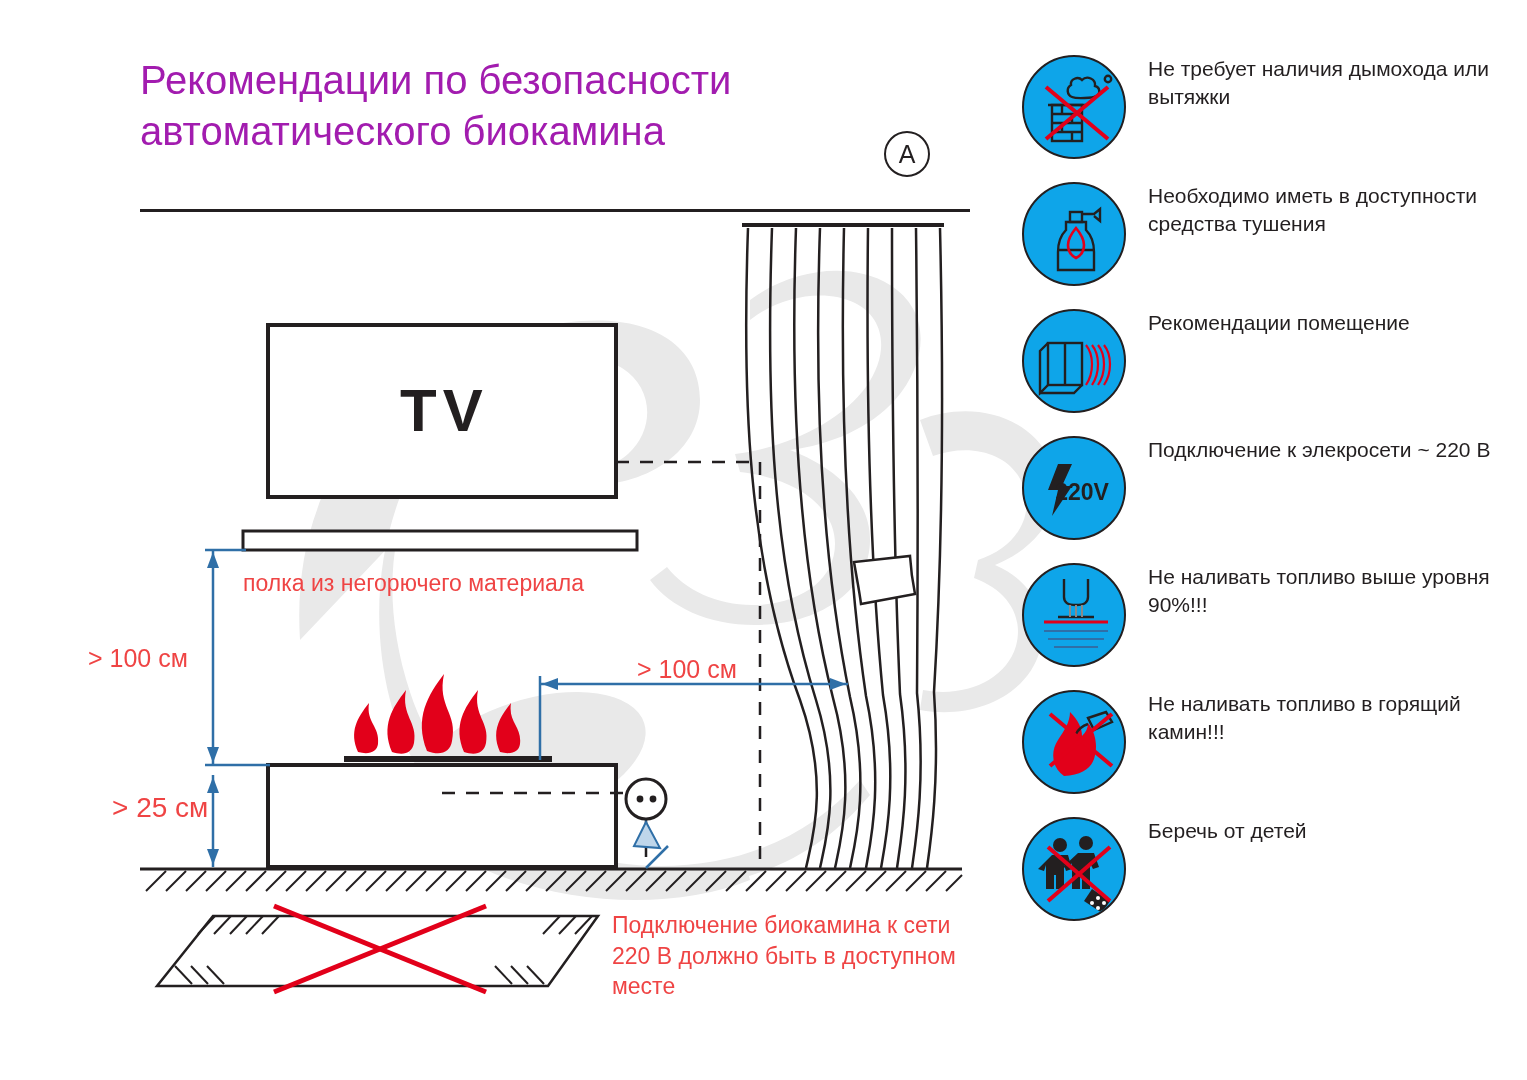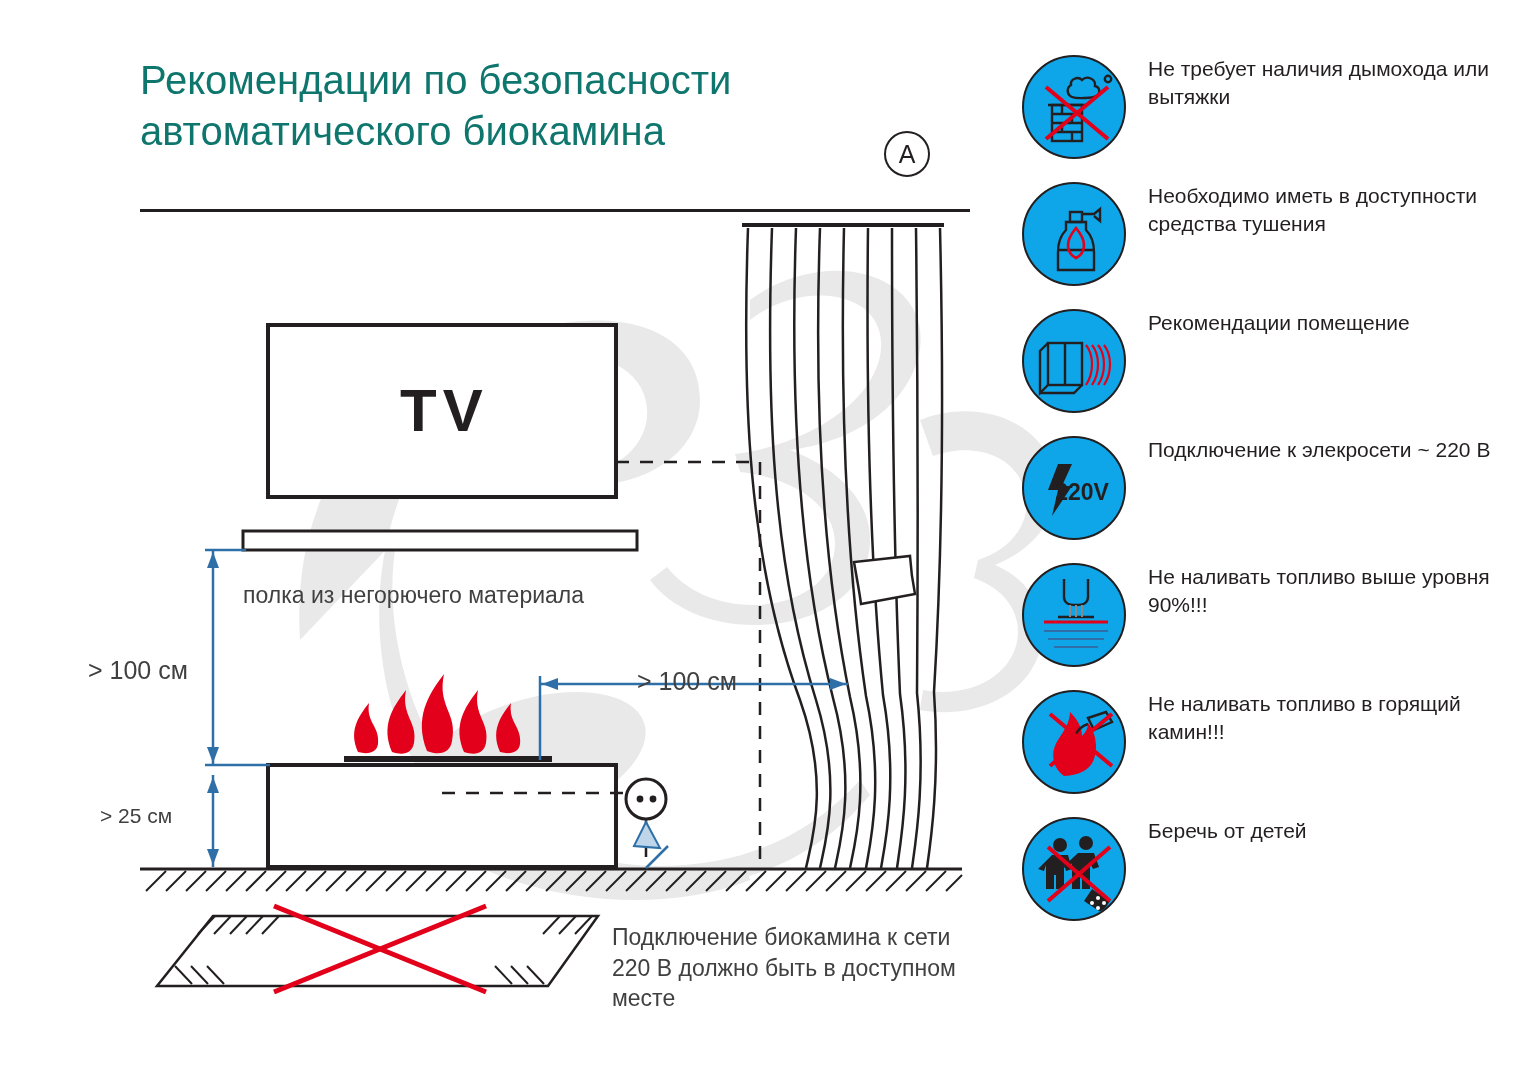--- a/index.html
+++ b/index.html
@@ -35,21 +35,21 @@
   
   .title-block {
     position: absolute;
     left: 140px;
     top: 55px;
     width: 830px;
     z-index: 3;
   }
   .title-line {
     font-size: 40px;
-    color: #0f766e;
+    color: #a21caf;
     line-height: 1.28;
     white-space: nowrap;
   }
   .title-rule {
     position: absolute;
     left: 140px;
     top: 209px;
     width: 830px;
     height: 3px;
     background: #231f20;
@@ -78,29 +78,28 @@
     left: 0;
     top: 0;
     width: 1000px;
     height: 1080px;
     z-index: 2;
   }
 
   
   .label {
     position: absolute;
-    color: #404040;
+    color: #ef4444;
     font-size: 23px;
     z-index: 5;
     white-space: nowrap;
-    margin-top: 12px;
   }
   .lbl-shelf   { left: 243px; top: 570px; }
   .lbl-100v    { left: 88px;  top: 644px; font-size: 25px; }
-  .lbl-25      { left: 100px; top: 792px; font-size: 21px; }
+  .lbl-25      { left: 112px; top: 792px; font-size: 28px; }
   .lbl-100h    { left: 637px; top: 655px; font-size: 25px; }
   .lbl-socket  { left: 612px; top: 910px; line-height: 1.33; white-space: normal; width: 380px; }
 
   .tv-text {
     position: absolute;
     left: 388px;
     top: 376px;
     font-size: 60px;
     font-weight: bold;
     letter-spacing: 6px;

